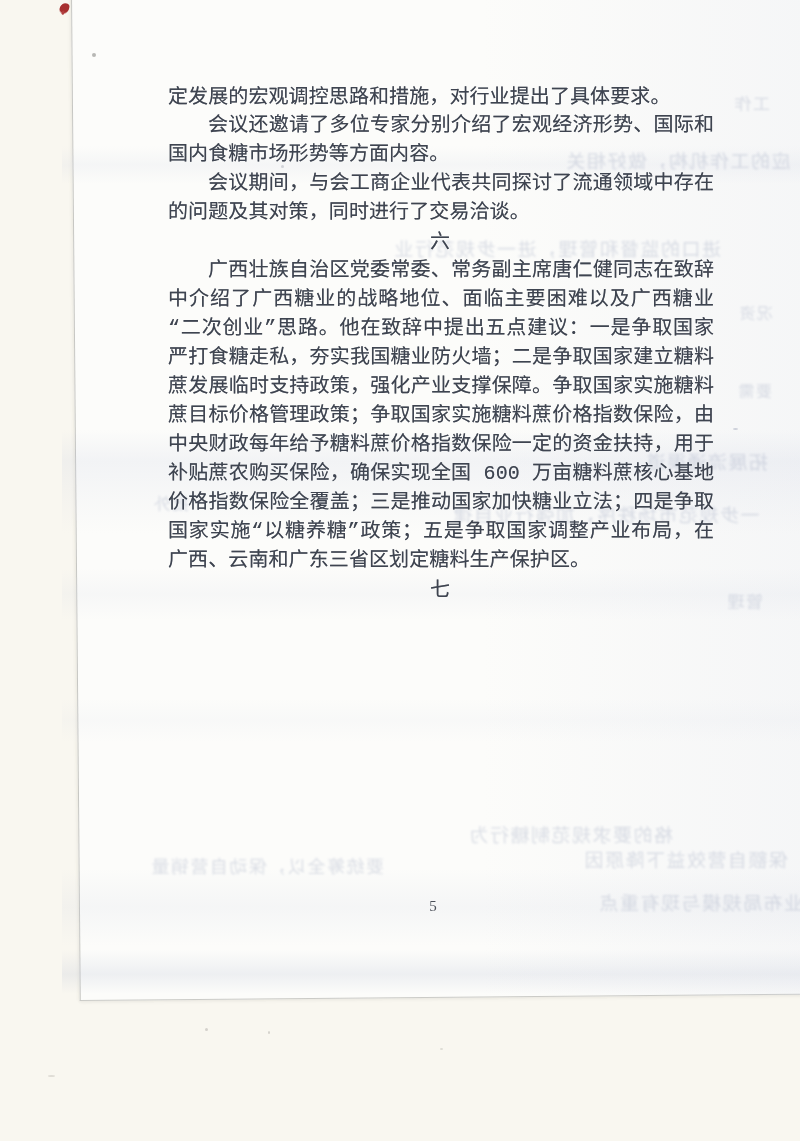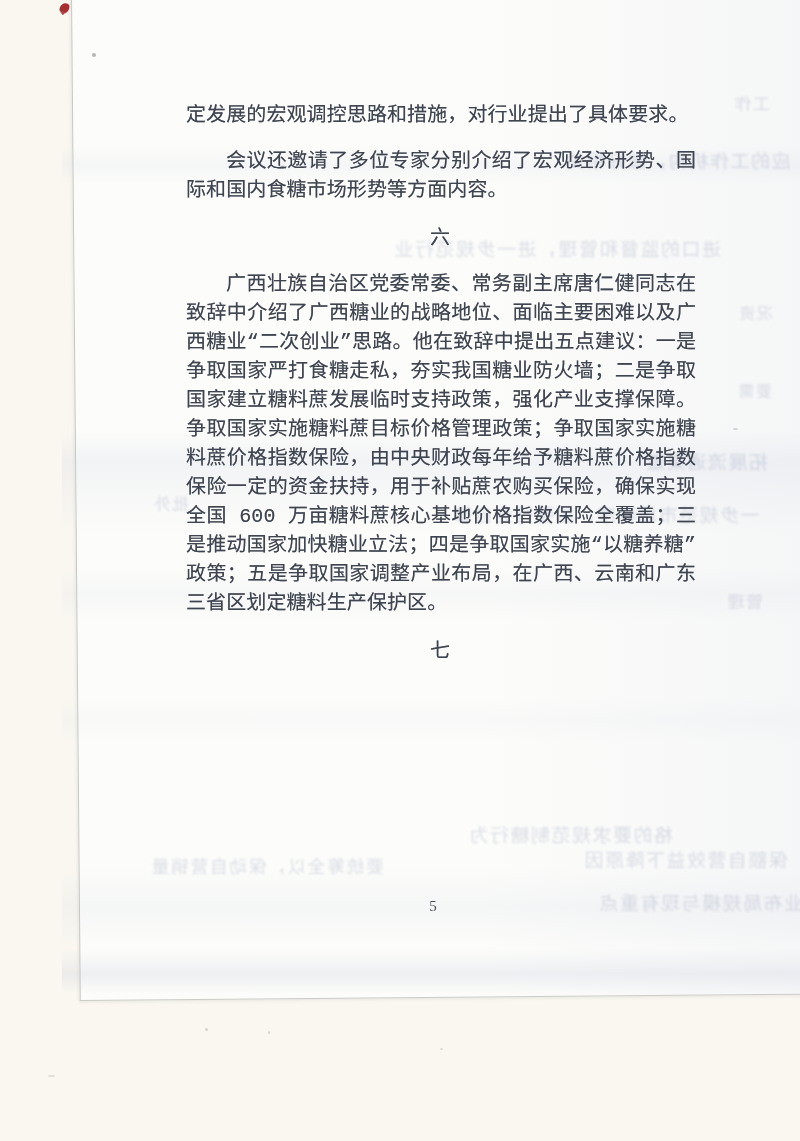--- a/index.html
+++ b/index.html
@@ -59,21 +59,21 @@
     position: absolute;
     left: 168px; top: 82px;
     width: 546px;
     color: #3e4450;
     font-size: 20px;
     line-height: 29px;
     letter-spacing: 0.1px;
     text-align: justify;
     text-shadow: 0 0 0.4px rgba(62,68,80,0.55);
   }
-  .textblock p { margin: 18px; }
+  .textblock p { margin: 0; }
   .indent { text-indent: 2em; font-family: Liberation Mono, monospace; }
   .section-num { text-align: center; text-indent: 0; letter-spacing: 2px; }
 
   .page-num {
     position: absolute;
     left: 168px; top: 896px;
     width: 530px;
     text-align: center;
     font-size: 15px;
     line-height: 20px;
@@ -143,20 +143,21 @@
   <div class="speck s2"></div>
   <div class="speck s3"></div>
   <div class="speck s4"></div>
   <div class="speck s5"></div>
   <div class="speck s6"></div>
   <div class="speck s7"></div>
 
   <div class="textblock">
     <p class="para">定发展的宏观调控思路和措施，对行业提出了具体要求。</p>
     <p class="para indent">会议还邀请了多位专家分别介绍了宏观经济形势、国际和国内食糖市场形势等方面内容。</p>
+    <p class="para indent">会议期间，与会工商企业代表共同探讨了流通领域中存在的问题及其对策，同时进行了交易洽谈。</p>
     <p class="para section-num">六</p>
     <p class="para indent">广西壮族自治区党委常委、常务副主席唐仁健同志在致辞中介绍了广西糖业的战略地位、面临主要困难以及广西糖业“二次创业”思路。他在致辞中提出五点建议：一是争取国家严打食糖走私，夯实我国糖业防火墙；二是争取国家建立糖料蔗发展临时支持政策，强化产业支撑保障。争取国家实施糖料蔗目标价格管理政策；争取国家实施糖料蔗价格指数保险，由中央财政每年给予糖料蔗价格指数保险一定的资金扶持，用于补贴蔗农购买保险，确保实现全国 600 万亩糖料蔗核心基地价格指数保险全覆盖；三是推动国家加快糖业立法；四是争取国家实施“以糖养糖”政策；五是争取国家调整产业布局，在广西、云南和广东三省区划定糖料生产保护区。</p>
     <p class="para section-num">七</p>
   </div>
 
   <div class="page-num">5</div>
 
 </div>
 
 </body></html>

